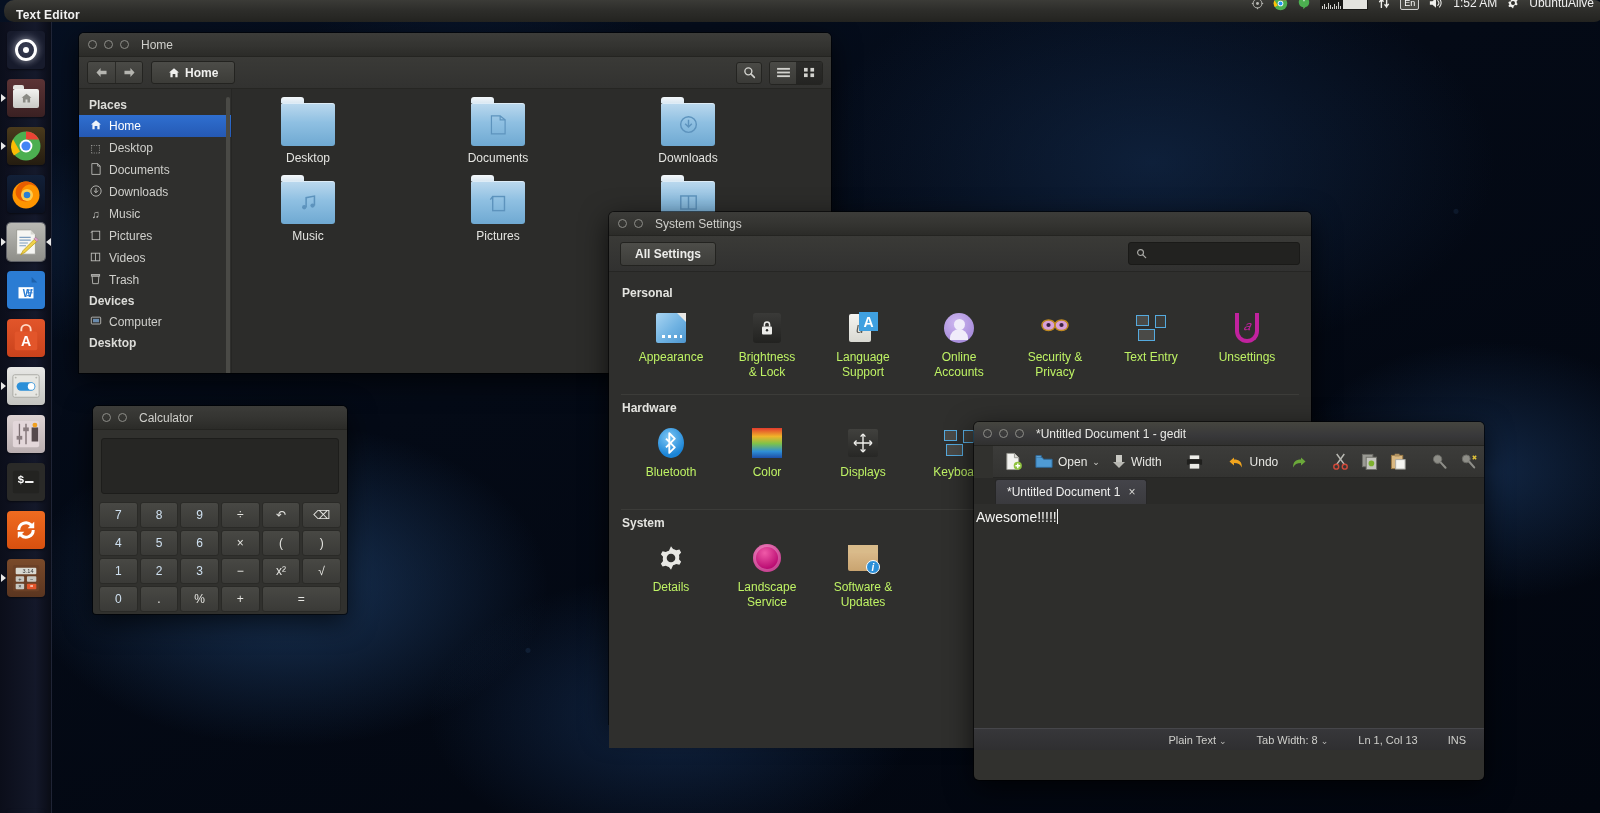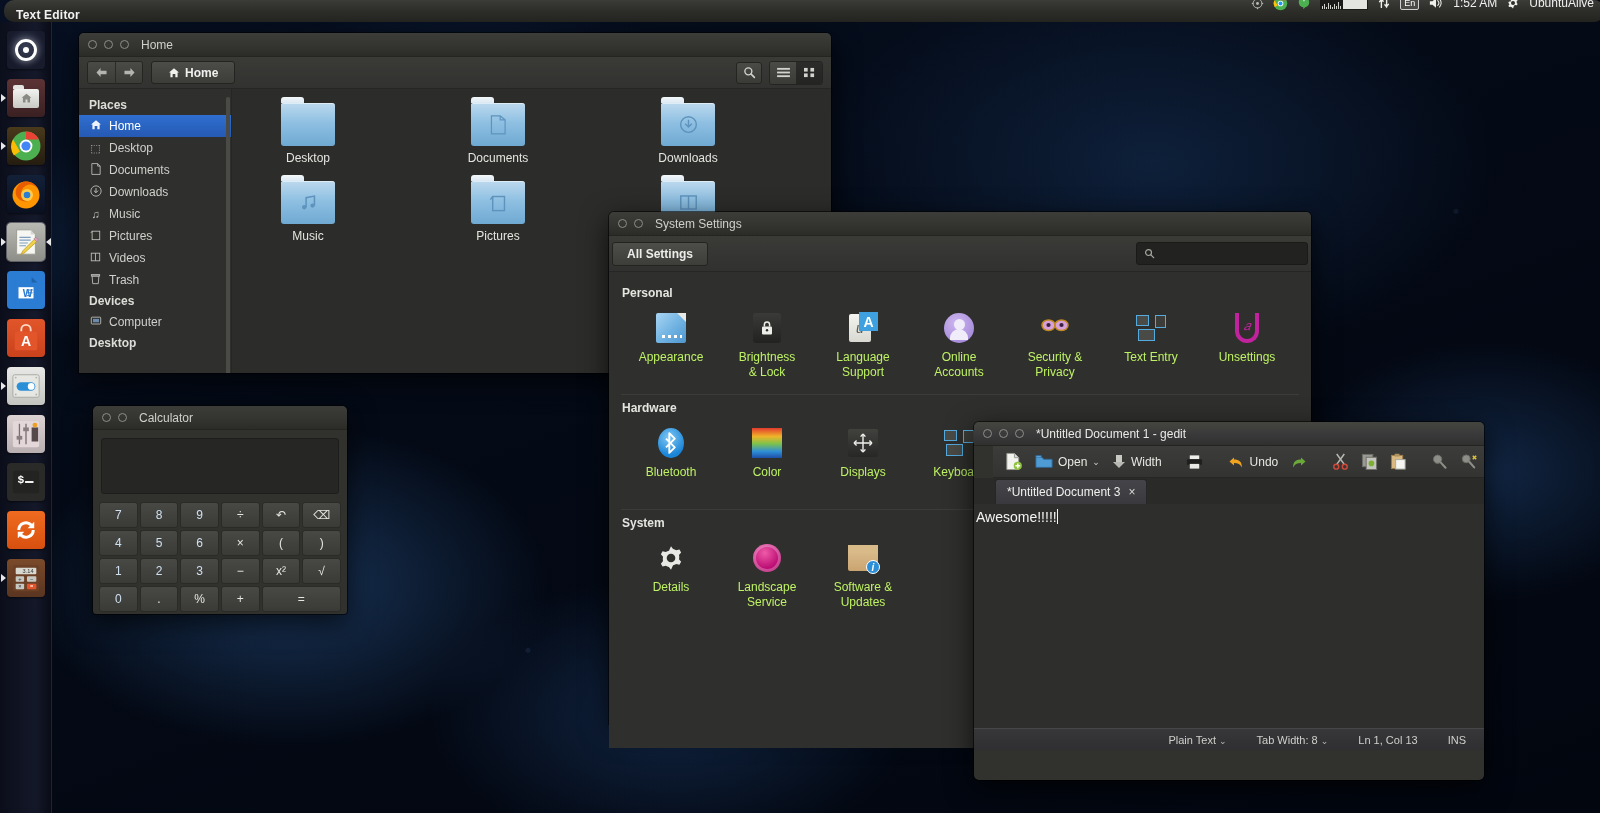--- a/index.html
+++ b/index.html
@@ -189,21 +189,21 @@
     background:linear-gradient(180deg,#484844,#3a3a37);
     border:1px solid #2a2a27; border-radius:3px;
     font-size:12px; color:#e6e6e2;
   }
   .ckey.num{ color:#cfe0f0; }
   .ckey.wide{ grid-column:span 2; }
 
   
   #syssettings{ left:570px; top:212px; width:702px; height:512px;margin-left:39px; }
   #syssettings .toolbar{
-    height:36px; display:flex; align-items:center; padding:0 3px;
+    height:36px; display:flex; align-items:center; padding:0 11px;
     background:linear-gradient(180deg,#3a3a37,#313130);
     border-bottom:1px solid #262624;
     justify-content:space-between;
   }
   .all-settings-btn{
     height:24px; padding:0 14px; display:flex; align-items:center;
     background:linear-gradient(180deg,#4d4d49,#3d3d3a);
     border:1px solid #232320; border-radius:3px;
     font-size:12px; font-weight:bold; color:#ececea;
   }
@@ -1054,21 +1054,21 @@
       <svg width="18" height="17" viewBox="0 0 19 18">
           <circle cx="6.6" cy="6.2" r="4.2" fill="#8e8e88" stroke="#6b6b66"></circle>
           <path d="m10 9.6 5 5.6" stroke="#8e8e88" stroke-width="2.2" stroke-linecap="round"></path>
           <path d="m13.5 3 3.6 3.6M17.1 3 13.5 6.6" stroke="#e0c23a" stroke-width="1.6"></path>
         </svg>
     </div>
   </div>
 
   <div class="g-tabs">
     <div class="g-tab">
-      <span>*Untitled Document 3</span>
+      <span>*Untitled Document 1</span>
       <span class="x">×</span>
     </div>
   </div>
 
   <div class="editor">
     <span>Awesome!!!!!</span><span class="caret"></span>
   </div>
 
   <div class="statusbar">
     <div class="sb-right">

